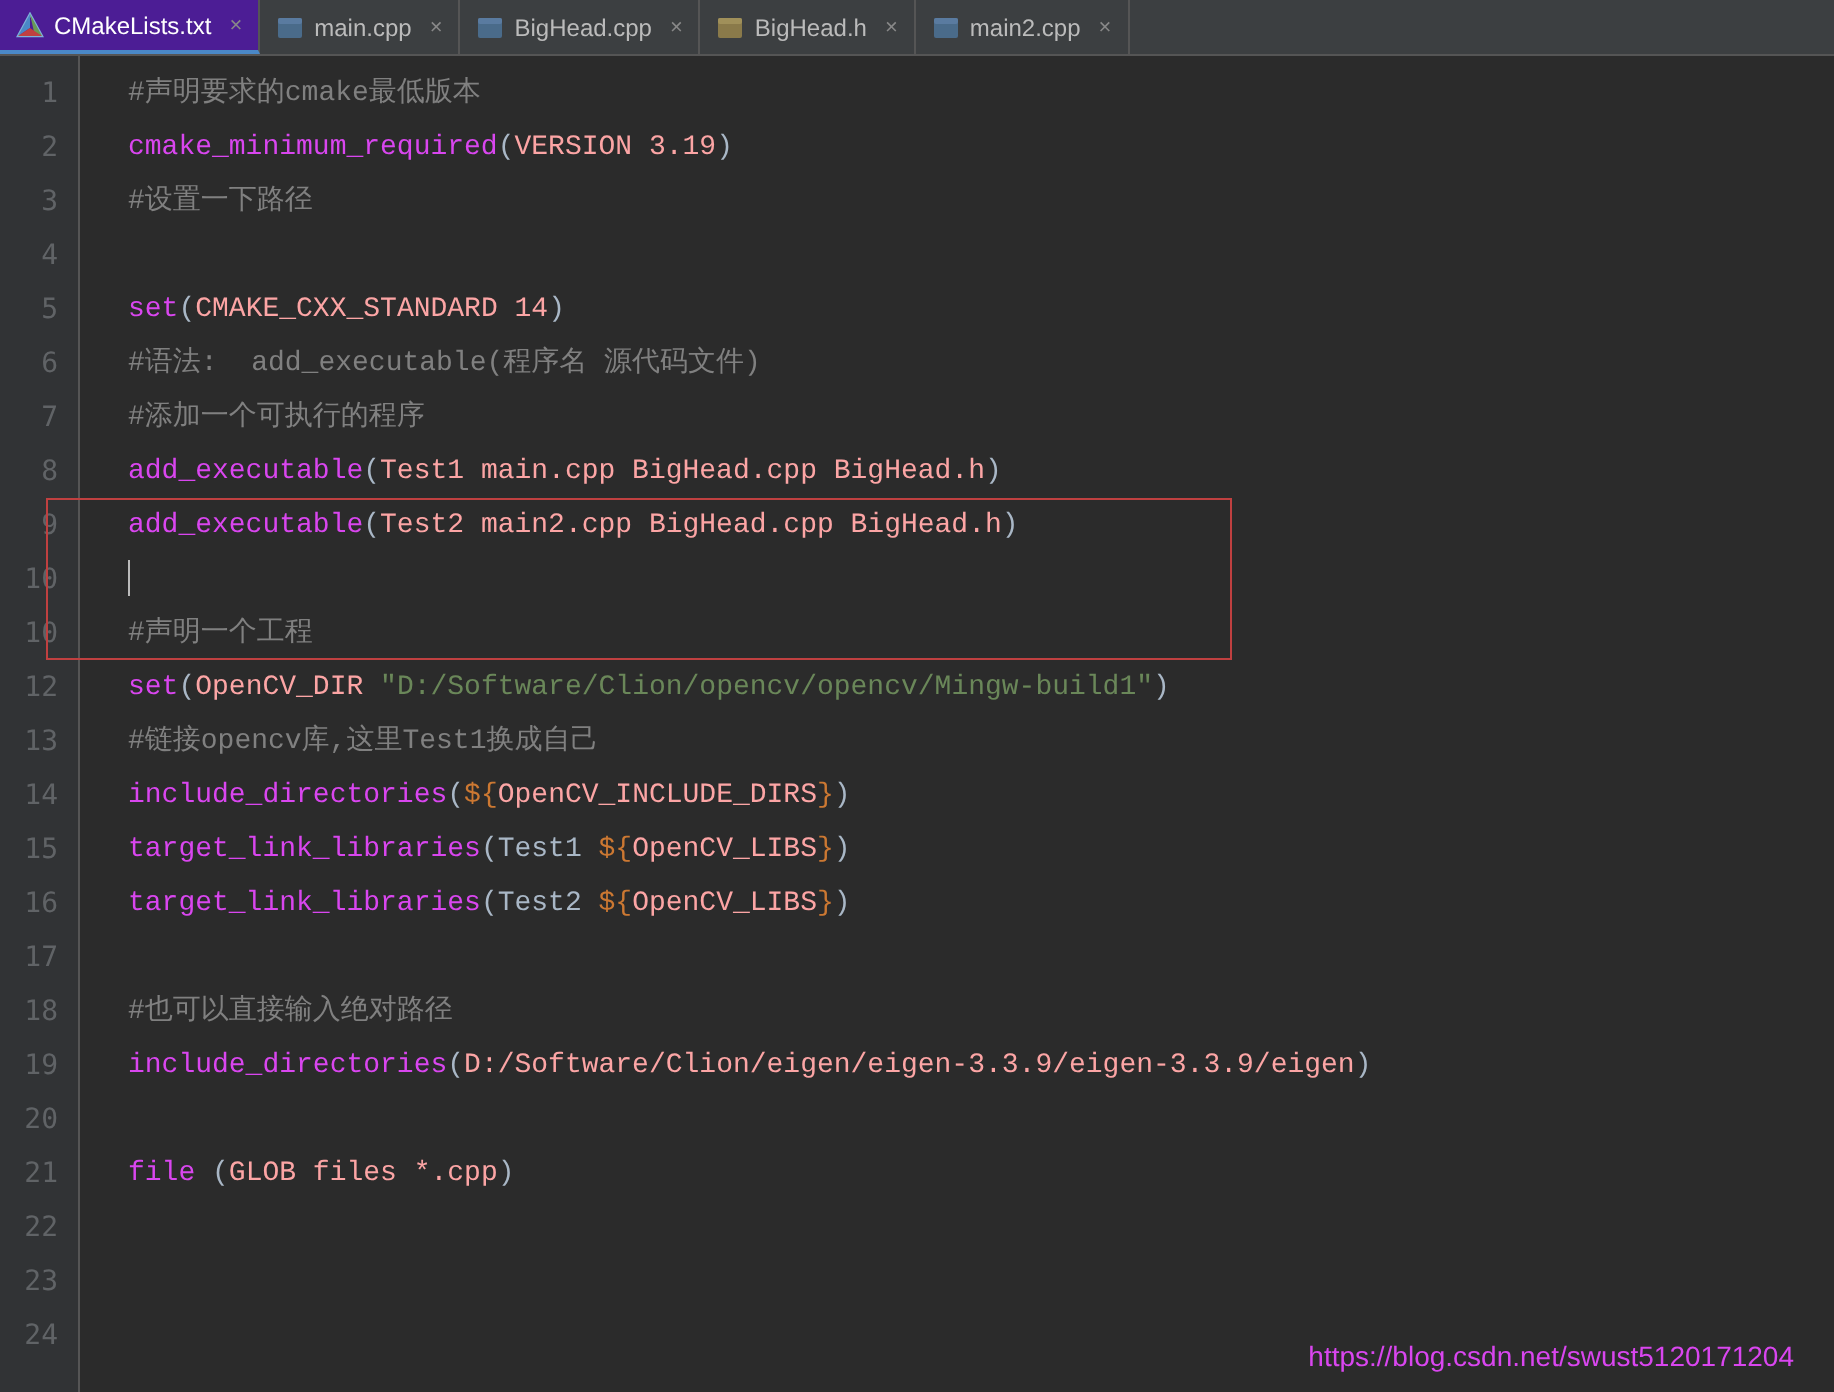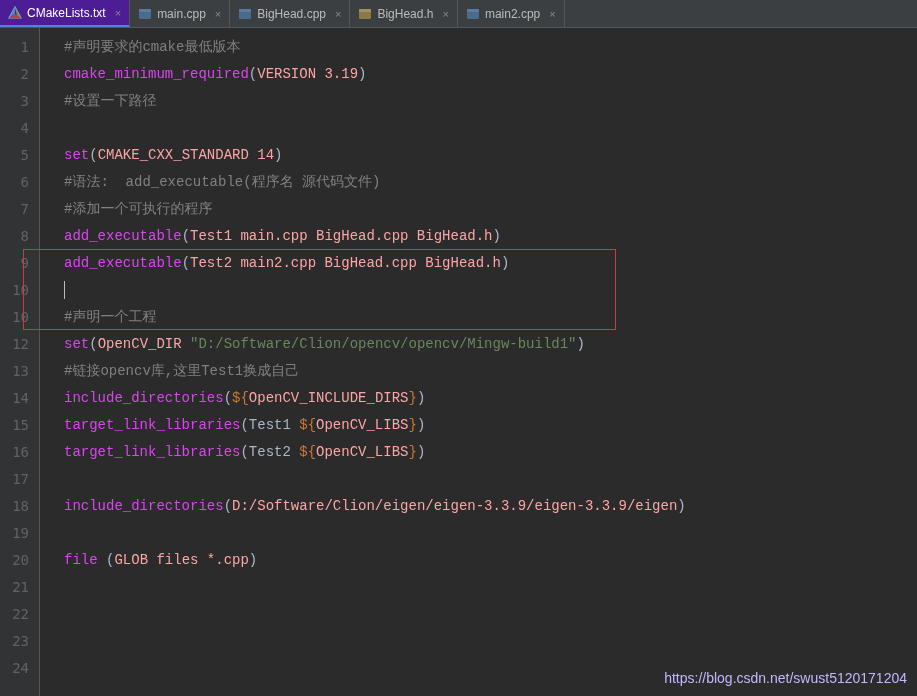--- a/index.html
+++ b/index.html
@@ -95,22 +95,22 @@
     .var { color: #cc7832; }
     .paren { color: #a9b7c6; }
     .highlight-box {
       position: absolute;
       border: 1px solid #c04040;
       pointer-events: none;
     }
     .watermark {
       position: absolute;
       bottom: 10px;
-      right: 10px;
-      color: #c4b5fd;
+      right: 20px;
+      color: #d946ef;
       font-size: 14px;
       font-family: Arial, sans-serif;
       margin-left: 16px;
     }
   </style>
 </head>
 <body>
 
 <div class="tab-bar" id="tabBar">
     <div class="tab active">
@@ -206,19 +206,20 @@
       <div class="line"><span class="func">add_executable</span><span class="paren">(</span><span class="ident">Test1 main.cpp BigHead.cpp BigHead.h</span><span class="paren">)</span></div>
       <div class="line"><span class="func">add_executable</span><span class="paren">(</span><span class="ident">Test2 main2.cpp BigHead.cpp BigHead.h</span><span class="paren">)</span></div>
       <div class="line"><span class="cursor"></span></div>
       <div class="line"><span class="comment">#声明一个工程</span></div>
       <div class="line"><span class="func">set</span><span class="paren">(</span><span class="ident">OpenCV_DIR </span><span class="string">"D:/Software/Clion/opencv/opencv/Mingw-build1"</span><span class="paren">)</span></div>
       <div class="line"><span class="comment">#链接opencv库,这里Test1换成自己</span></div>
       <div class="line"><span class="func">include_directories</span><span class="paren">(</span><span class="var">${</span><span class="ident">OpenCV_INCLUDE_DIRS</span><span class="var">}</span><span class="paren">)</span></div>
       <div class="line"><span class="func">target_link_libraries</span><span class="paren">(Test1 </span><span class="var">${</span><span class="ident">OpenCV_LIBS</span><span class="var">}</span><span class="paren">)</span></div>
       <div class="line"><span class="func">target_link_libraries</span><span class="paren">(Test2 </span><span class="var">${</span><span class="ident">OpenCV_LIBS</span><span class="var">}</span><span class="paren">)</span></div>
       <div class="line"></div>
+      <div class="line"><span class="comment">#也可以直接输入绝对路径</span></div>
       <div class="line"><span class="func">include_directories</span><span class="paren">(</span><span class="ident">D:/Software/Clion/eigen/eigen-3.3.9/eigen-3.3.9/eigen</span><span class="paren">)</span></div>
       <div class="line"></div>
       <div class="line"><span class="func">file </span><span class="paren">(</span><span class="ident">GLOB files *.cpp</span><span class="paren">)</span></div>
     </div>
 </div>
 
 <div class="watermark">https://blog.csdn.net/swust5120171204</div>
 
 </body></html>

